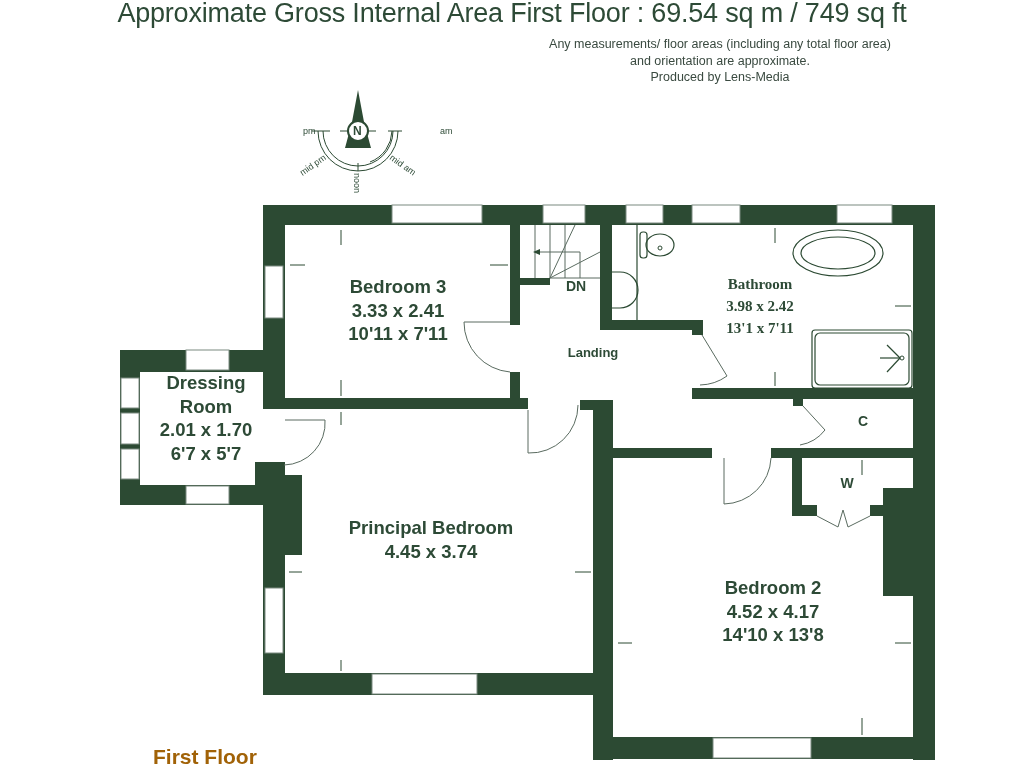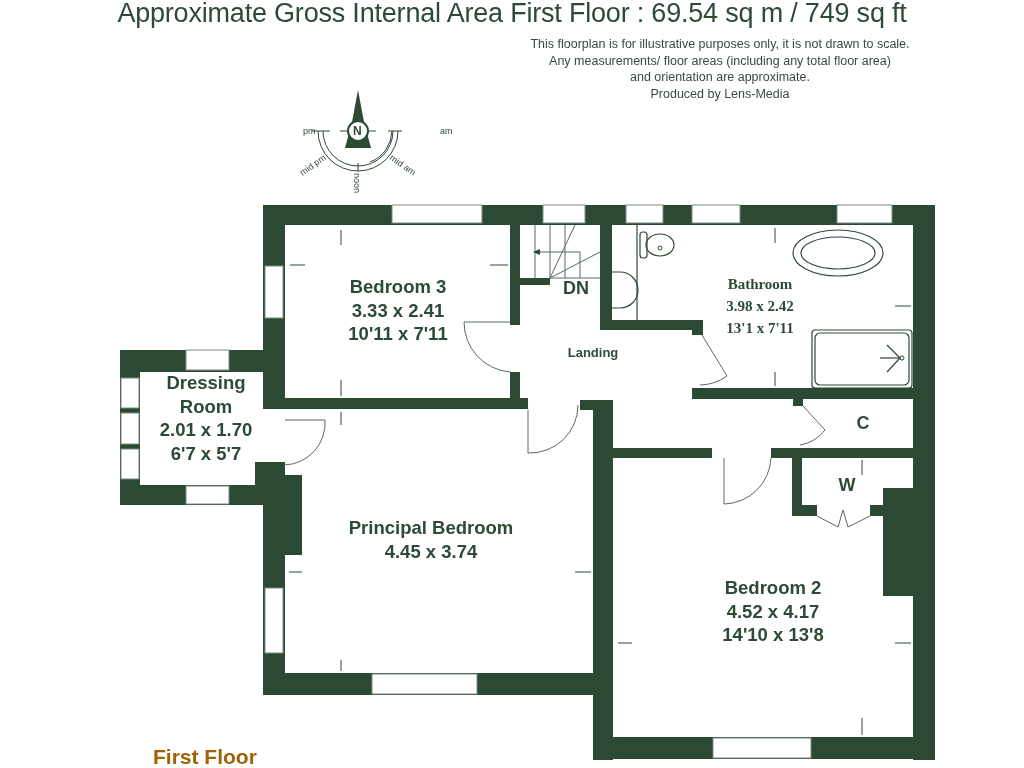--- a/index.html
+++ b/index.html
@@ -4,30 +4,29 @@
 <style>
   html, body { margin:0; padding:0; background:#ffffff; }
   body { width:1024px; height:768px; position:relative; overflow:hidden; font-family:"Liberation Sans", sans-serif; color:#2b4a35; }
   .title { position:absolute; left:0; top:-2px; width:1024px; text-align:center; font-size:27px; letter-spacing:-0.2px; color:#2d4a36; white-space:nowrap; }
   .disclaimer { position:absolute; left:500px; top:36px; width:440px; text-align:center; font-size:12.5px; line-height:16.5px; color:#3a4a40; }
   .disclaimer div { white-space:nowrap; }
   .floor-label { position:absolute; left:153px; top:745px; font-size:21px; font-weight:bold; color:#a16207; }
   svg.plan { position:absolute; left:0; top:0; }
   .room-label { position:absolute; text-align:center; font-weight:bold; color:#2d4a36; font-size:18.5px; line-height:23.5px; white-space:nowrap; transform:translateX(-50%); }
   .room-label div { white-space:nowrap; }
-  .small-label { position:absolute; font-weight:bold; color:#2d4a36; font-size:18px; transform:translateX(-50%); }
+  .small-label { position:absolute; font-weight:bold; color:#2d4a36; font-size:14px; transform:translateX(-50%); }
   .compass-lbl { position:absolute; font-size:9px; color:#2d4a36; white-space:nowrap; }
 </style>
 </head>
 <body>
 
 <div class="title">Approximate Gross Internal Area First Floor : 69.54 sq m / 749 sq ft</div>
 
 <div class="disclaimer">
-  <div>This floorplan is for illustrative purposes only, it is not drawn to scale.</div>
   <div>Any measurements/ floor areas (including any total floor area)</div>
   <div>and orientation are approximate.</div>
   <div>Produced by Lens-Media</div>
 </div>
 
 <svg class="plan" width="1024" height="768" viewBox="0 0 1024 768">
 
   <g>
     <polygon points="358,90 352,122 364,122" fill="#2c4a33"></polygon>
     <polygon points="352,122 364,122 371,148 345,148" fill="#2c4a33"></polygon>

